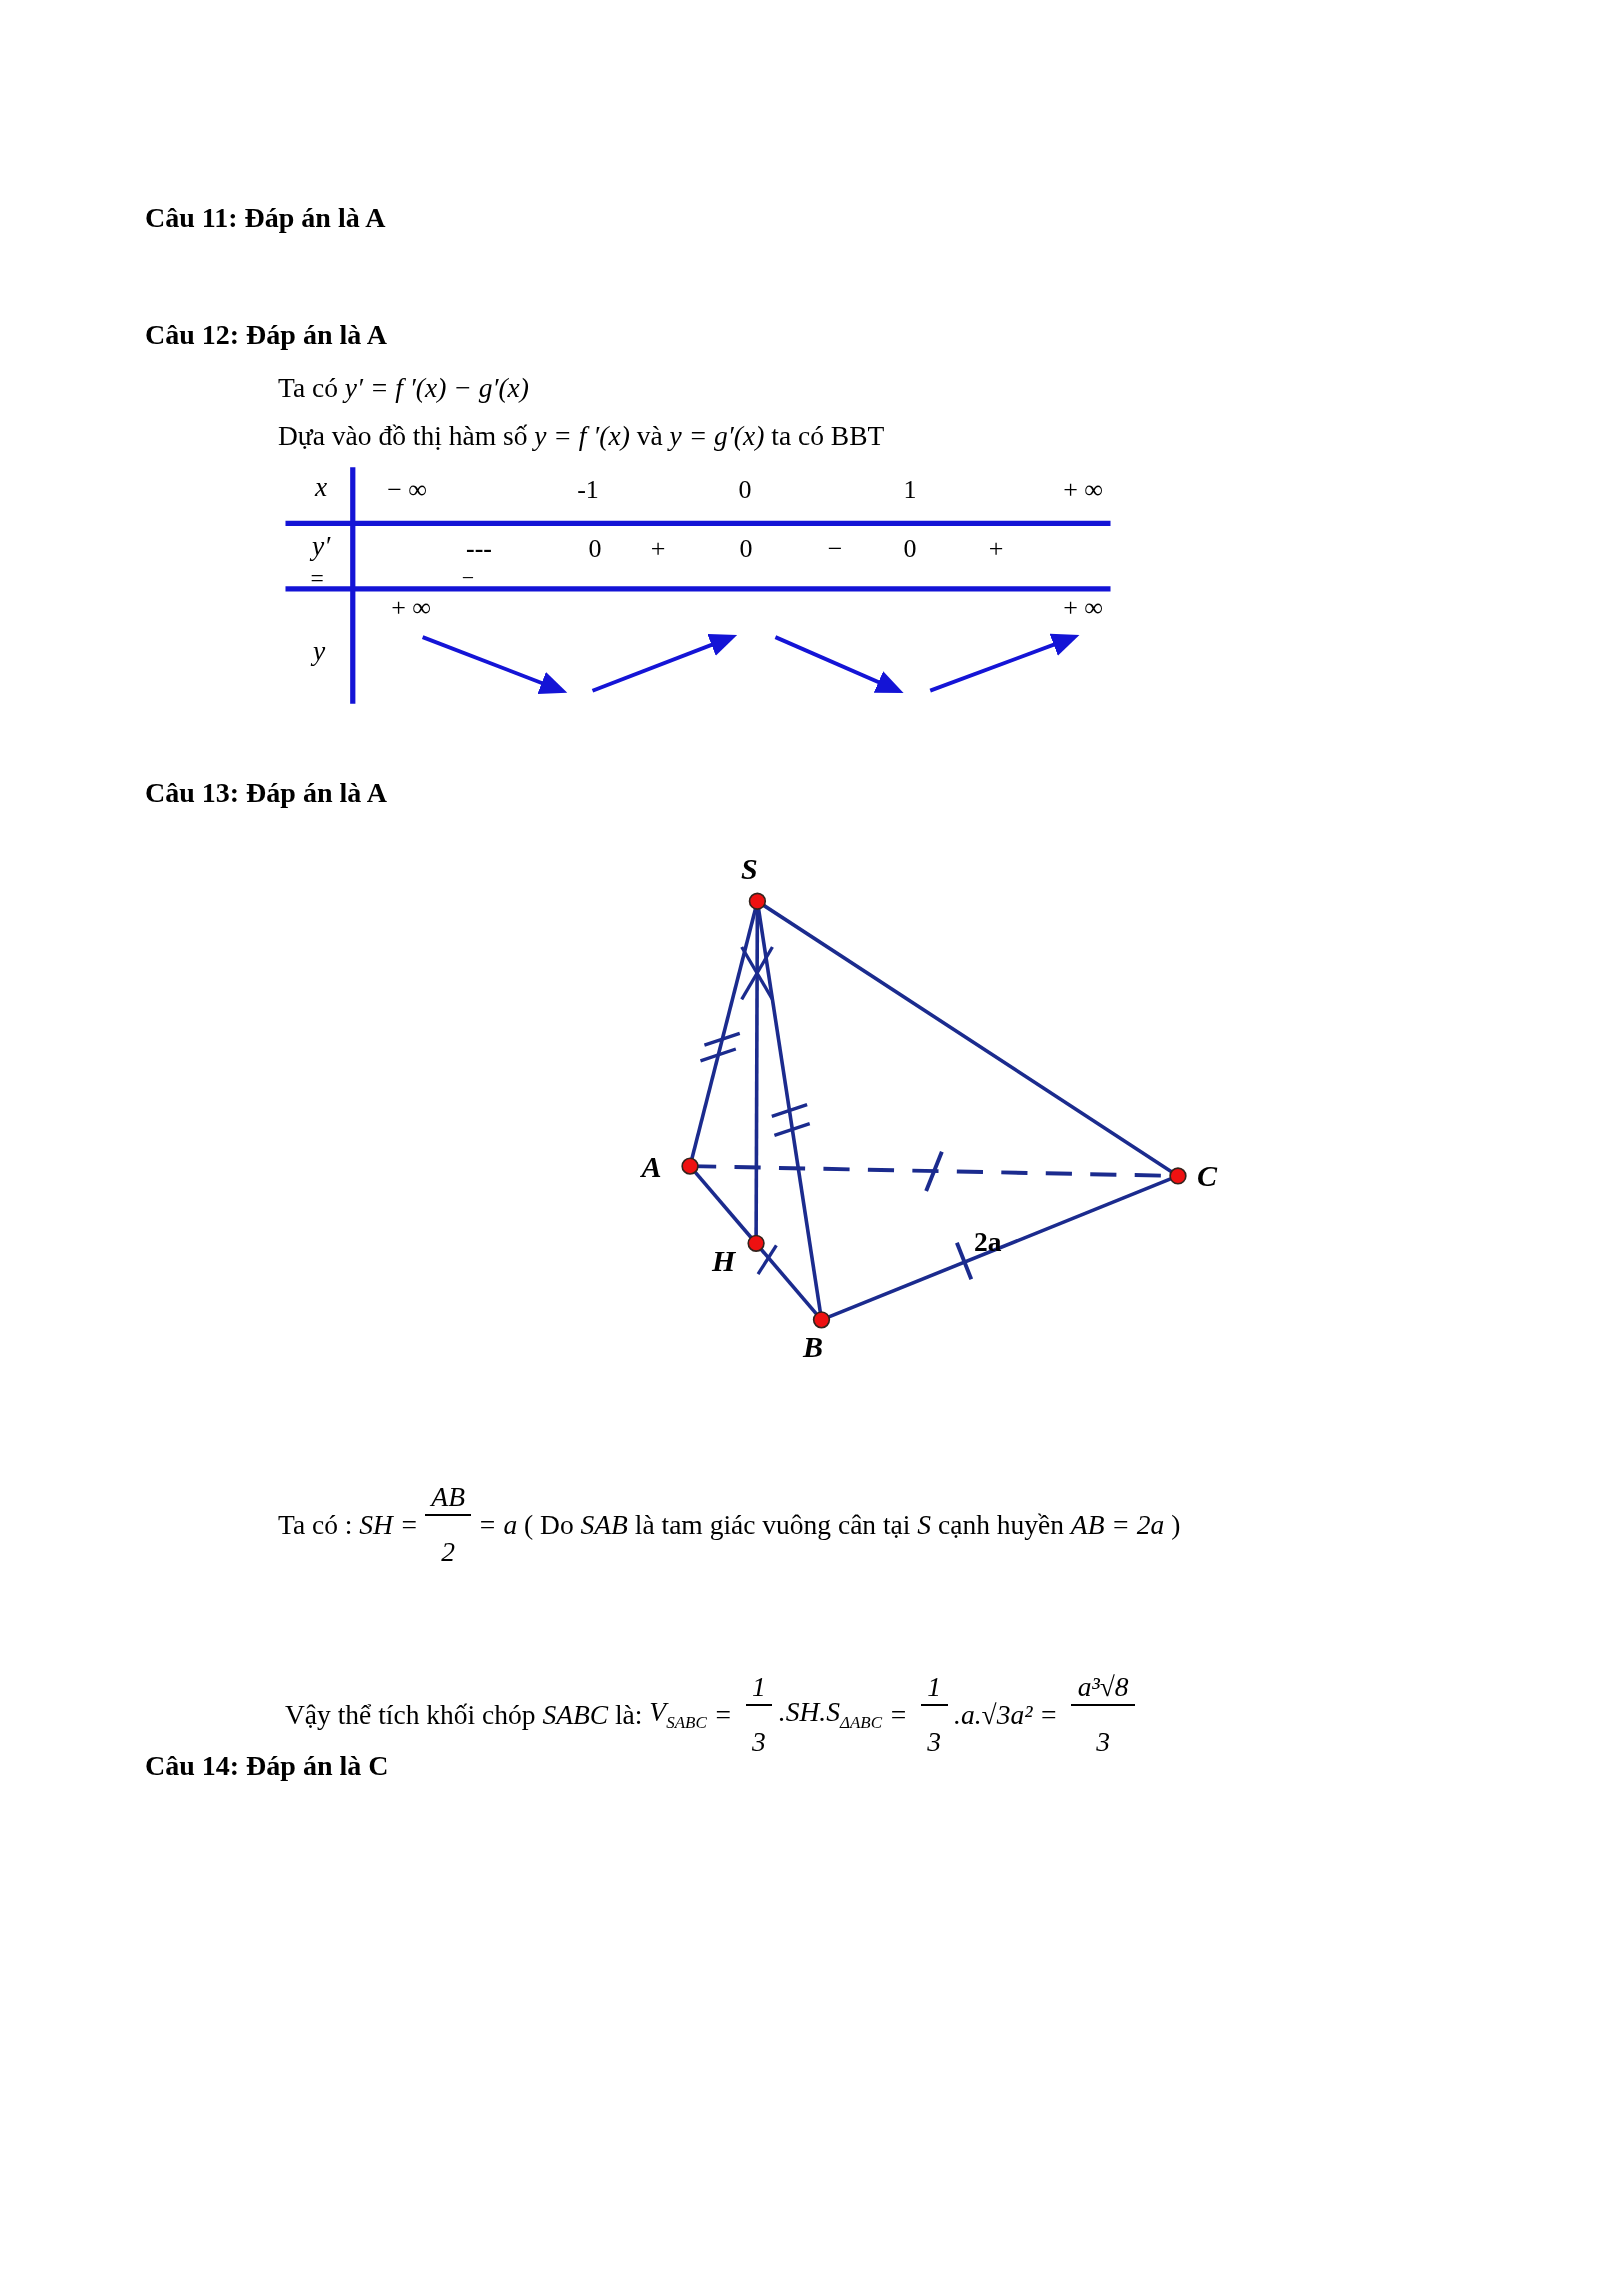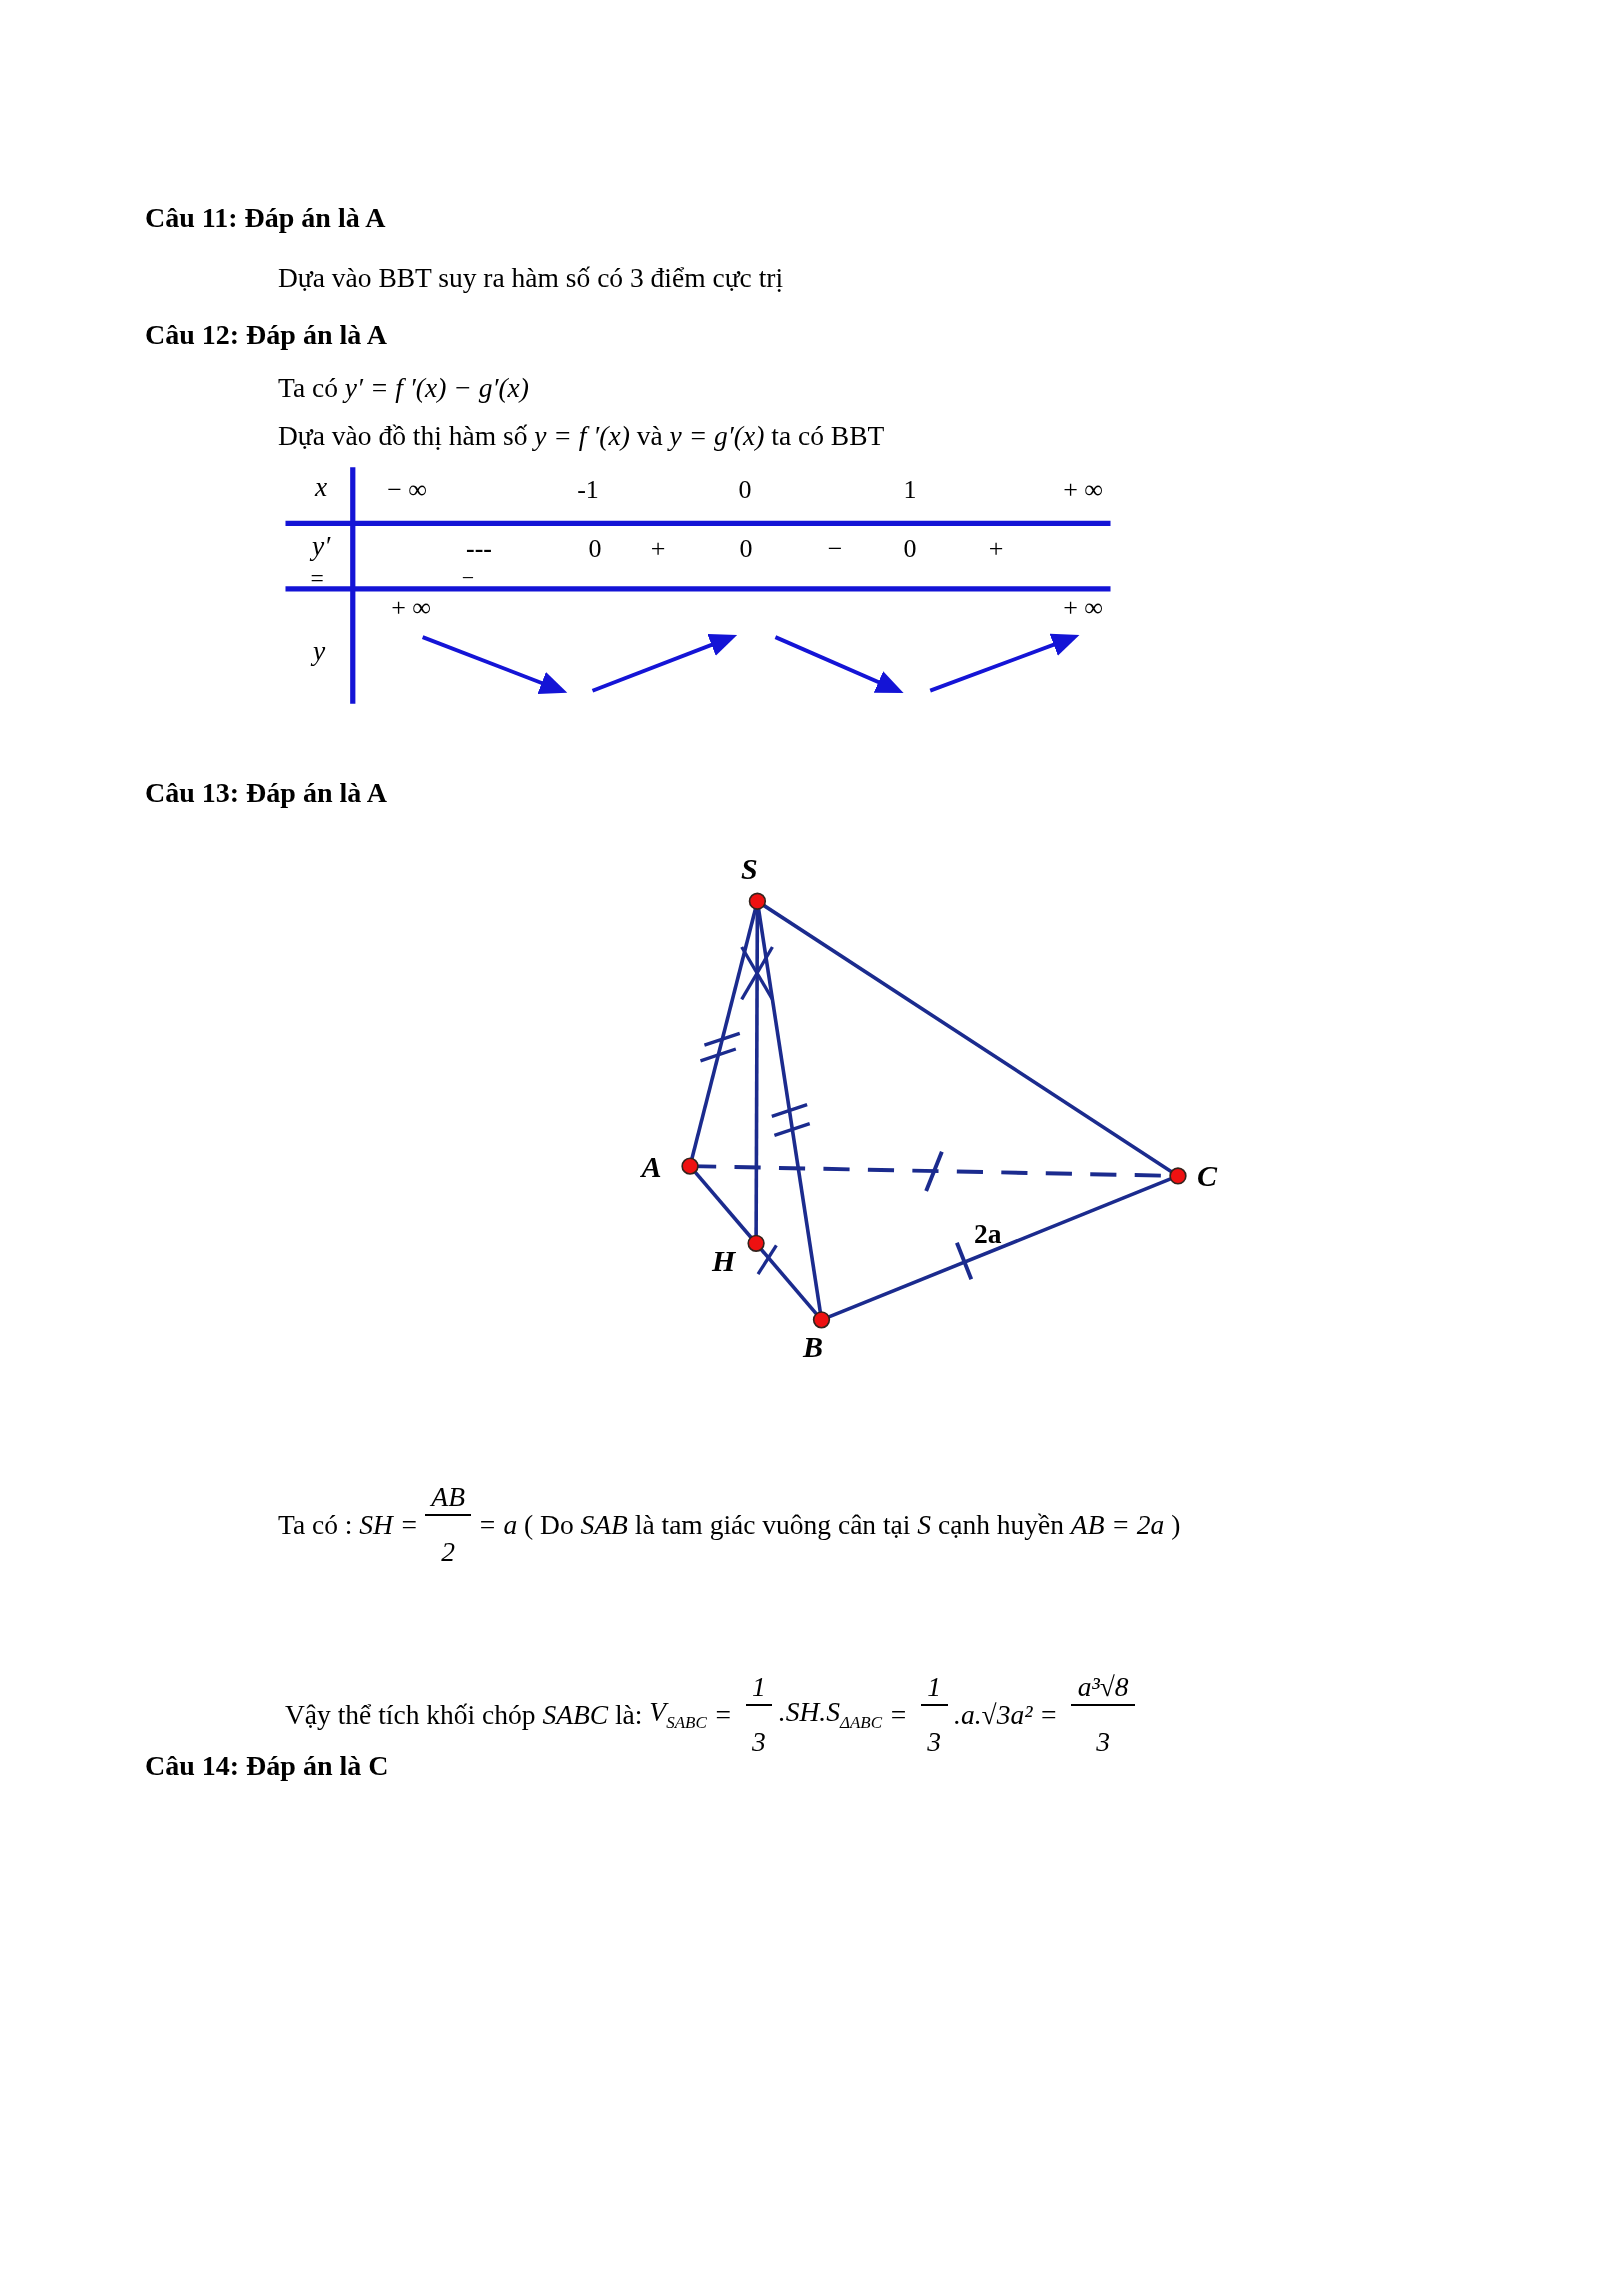--- a/index.html
+++ b/index.html
@@ -24,21 +24,20 @@
   .fig svg{position:absolute;left:0;top:0;}
   .flab{position:absolute;font-size:30px;font-weight:bold;font-style:italic;color:#000;white-space:pre;}
   .flab2a{position:absolute;font-size:27.5px;font-weight:bold;color:#000;white-space:pre;}
 </style>
 </head>
 <body>
 
 <div class="page">
 
   <div class="heading" style="top:202px">Câu 11: Đáp án là A</div>
-  <div class="body" style="top:262px">Dựa vào BBT suy ra hàm số có 3 điểm cực trị</div>
 
   <div class="heading" style="top:319px">Câu 12: Đáp án là A</div>
   <div class="body" style="top:372px"><span>Ta có </span><span class="m">y′ = f ′(x) − g′(x)</span></div>
   <div class="body" style="top:420px"><span>Dựa vào đồ thị hàm số </span><span class="m">y = f ′(x)</span><span> và </span><span class="m">y = g′(x)</span><span> ta có BBT</span></div>
 
   <div class="bbt">
     <svg width="955" height="243" viewBox="0 0 1460 372">
       <defs>
         <marker id="ah" markerWidth="9" markerHeight="8" refX="5.5" refY="3" orient="auto" markerUnits="strokeWidth">
           <path d="M0,0 L7,3 L0,6 z" fill="#1414d6"></path>
@@ -102,21 +101,21 @@
         <circle cx="850" cy="507" r="12"></circle>
         <circle cx="205" cy="610" r="12"></circle>
         <circle cx="305" cy="727" r="12"></circle>
       </g>
     </svg>
     <span class="flab" style="left:119px;top:7.9px">S</span>
     <span class="flab" style="left:19.6px;top:306px">A</span>
     <span class="flab" style="left:575px;top:315px">C</span>
     <span class="flab" style="left:90px;top:400px">H</span>
     <span class="flab" style="left:181px;top:486px">B</span>
-    <span class="flab2a" style="left:352px;top:374px">2a</span>
+    <span class="flab2a" style="left:352px;top:382px">2a</span>
   </div>
 
 
   <div class="row" style="top:1487px;left:278px;height:76px">
     <span>Ta có : </span>
       <span class="m">SH =</span>
       <span class="frac"><span class="fn">AB</span><span class="fd">2</span></span>
       <span class="m">= a</span>
       <span> ( Do </span>
       <span class="m">SAB</span>

